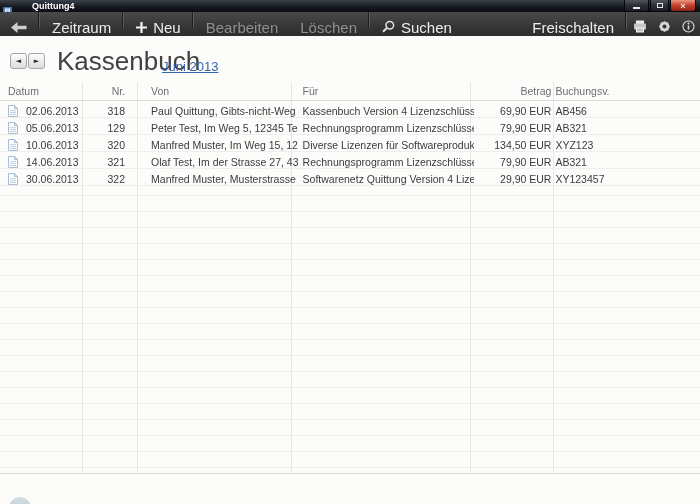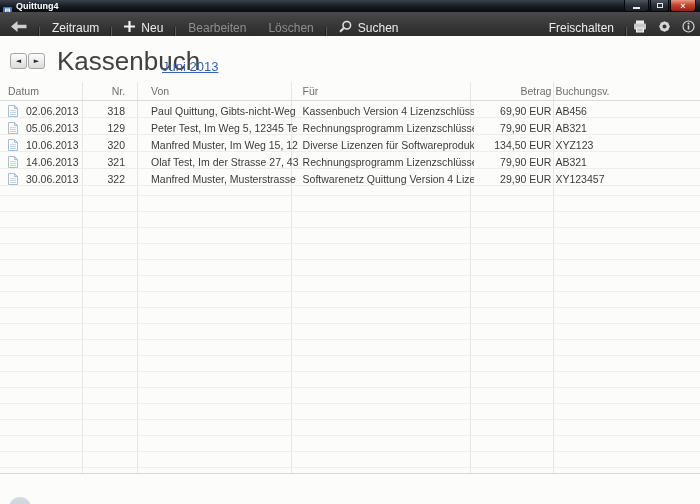--- a/index.html
+++ b/index.html
@@ -8,21 +8,21 @@
     font-family:"Liberation Sans","DejaVu Sans",sans-serif;
     background:#fcfcfa;
   }
   
   .titlebar{
     position:absolute;left:0;top:0;width:700px;height:12px;
     background:linear-gradient(180deg,#3a414b 0%,#171b21 55%,#0a0c10 100%);
     display:flex;align-items:center;
   }
   .app-icon{width:9px;height:9px;margin-left:3px;display:inline-block;}
-  .win-title{color:#fff;font-size:9px;font-weight:bold;margin-left:4px;line-height:12px;}
+  .win-title{color:#fff;font-size:9px;font-weight:bold;margin-left:20px;line-height:12px;}
   .win-controls{position:absolute;right:4px;top:0;display:flex;}
   .wc{
     height:12px;margin-left:1px;display:flex;align-items:center;justify-content:center;
     border:1px solid #05070a;border-top:none;border-radius:0 0 3px 3px;
     background:linear-gradient(180deg,#4d545c 0%,#2a2f35 50%,#1a1e23 100%);
     color:#e9e9e9;box-sizing:border-box;
   }
   .wc.min{width:25px;}
   .wc.max{width:19px;}
   .wc.close{
@@ -30,22 +30,22 @@
     background:linear-gradient(180deg,#e89a84 0%,#c8432c 45%,#8e2414 100%);
     font-size:9px;font-weight:bold;
   }
   .min-glyph{display:block;width:7px;height:2px;background:#e9e9e9;margin-top:4px;}
   .max-glyph{display:block;width:6px;height:5px;border:1px solid #e9e9e9;box-sizing:border-box;}
   
   .toolbar{
     position:absolute;left:0;top:12px;width:700px;height:32px;
     background:linear-gradient(180deg,#4a4a4a 0%,#343434 50%,#282828 100%);
     border-bottom:1px solid #101010;box-sizing:border-box;
-    display:flex;align-items:flex-end;
-    color:#ececec;font-size:12px;
+    display:flex;align-items:flex-start;
+    color:#ececec;font-size:15px;
   }
   .tb-btn{display:flex;align-items:center;gap:6px;padding:0 11px;height:100%;cursor:default;white-space:nowrap;}
   .tb-btn.disabled{color:#8f8f8f;}
   .tb-icon{display:flex;align-items:center;justify-content:center;width:24px;height:100%;}
   .sep{width:1px;height:16px;background:#5d5d5d;box-shadow:-1px 0 0 #1d1d1d;margin:0 1px;}
   .spacer{flex:1;}
   
   .content{position:absolute;left:0;top:36px;width:700px;height:468px;background:#fcfcfa;}
   .nav-btn{
     position:absolute;top:17px;width:17px;height:16px;box-sizing:border-box;

